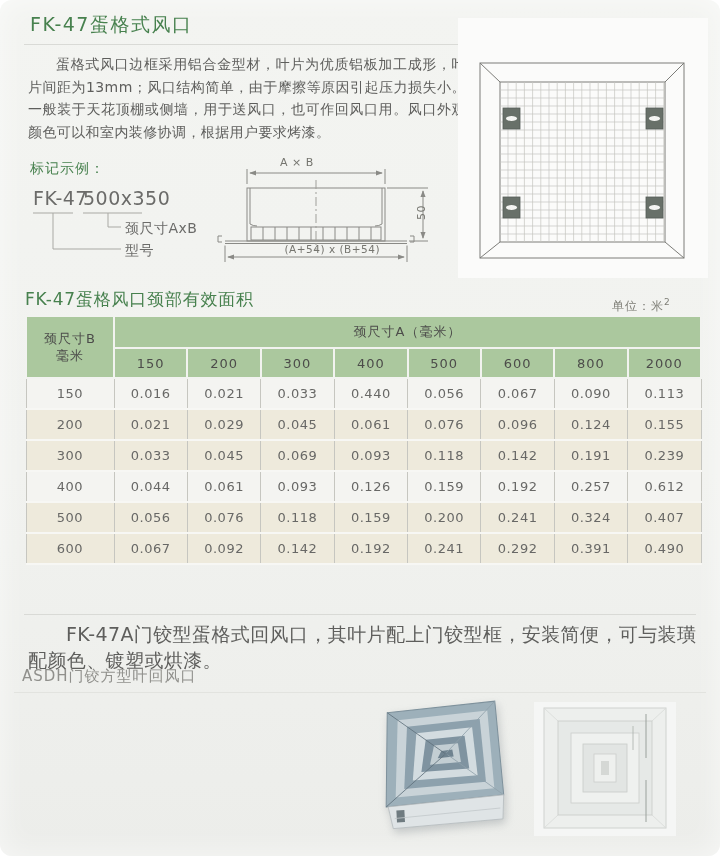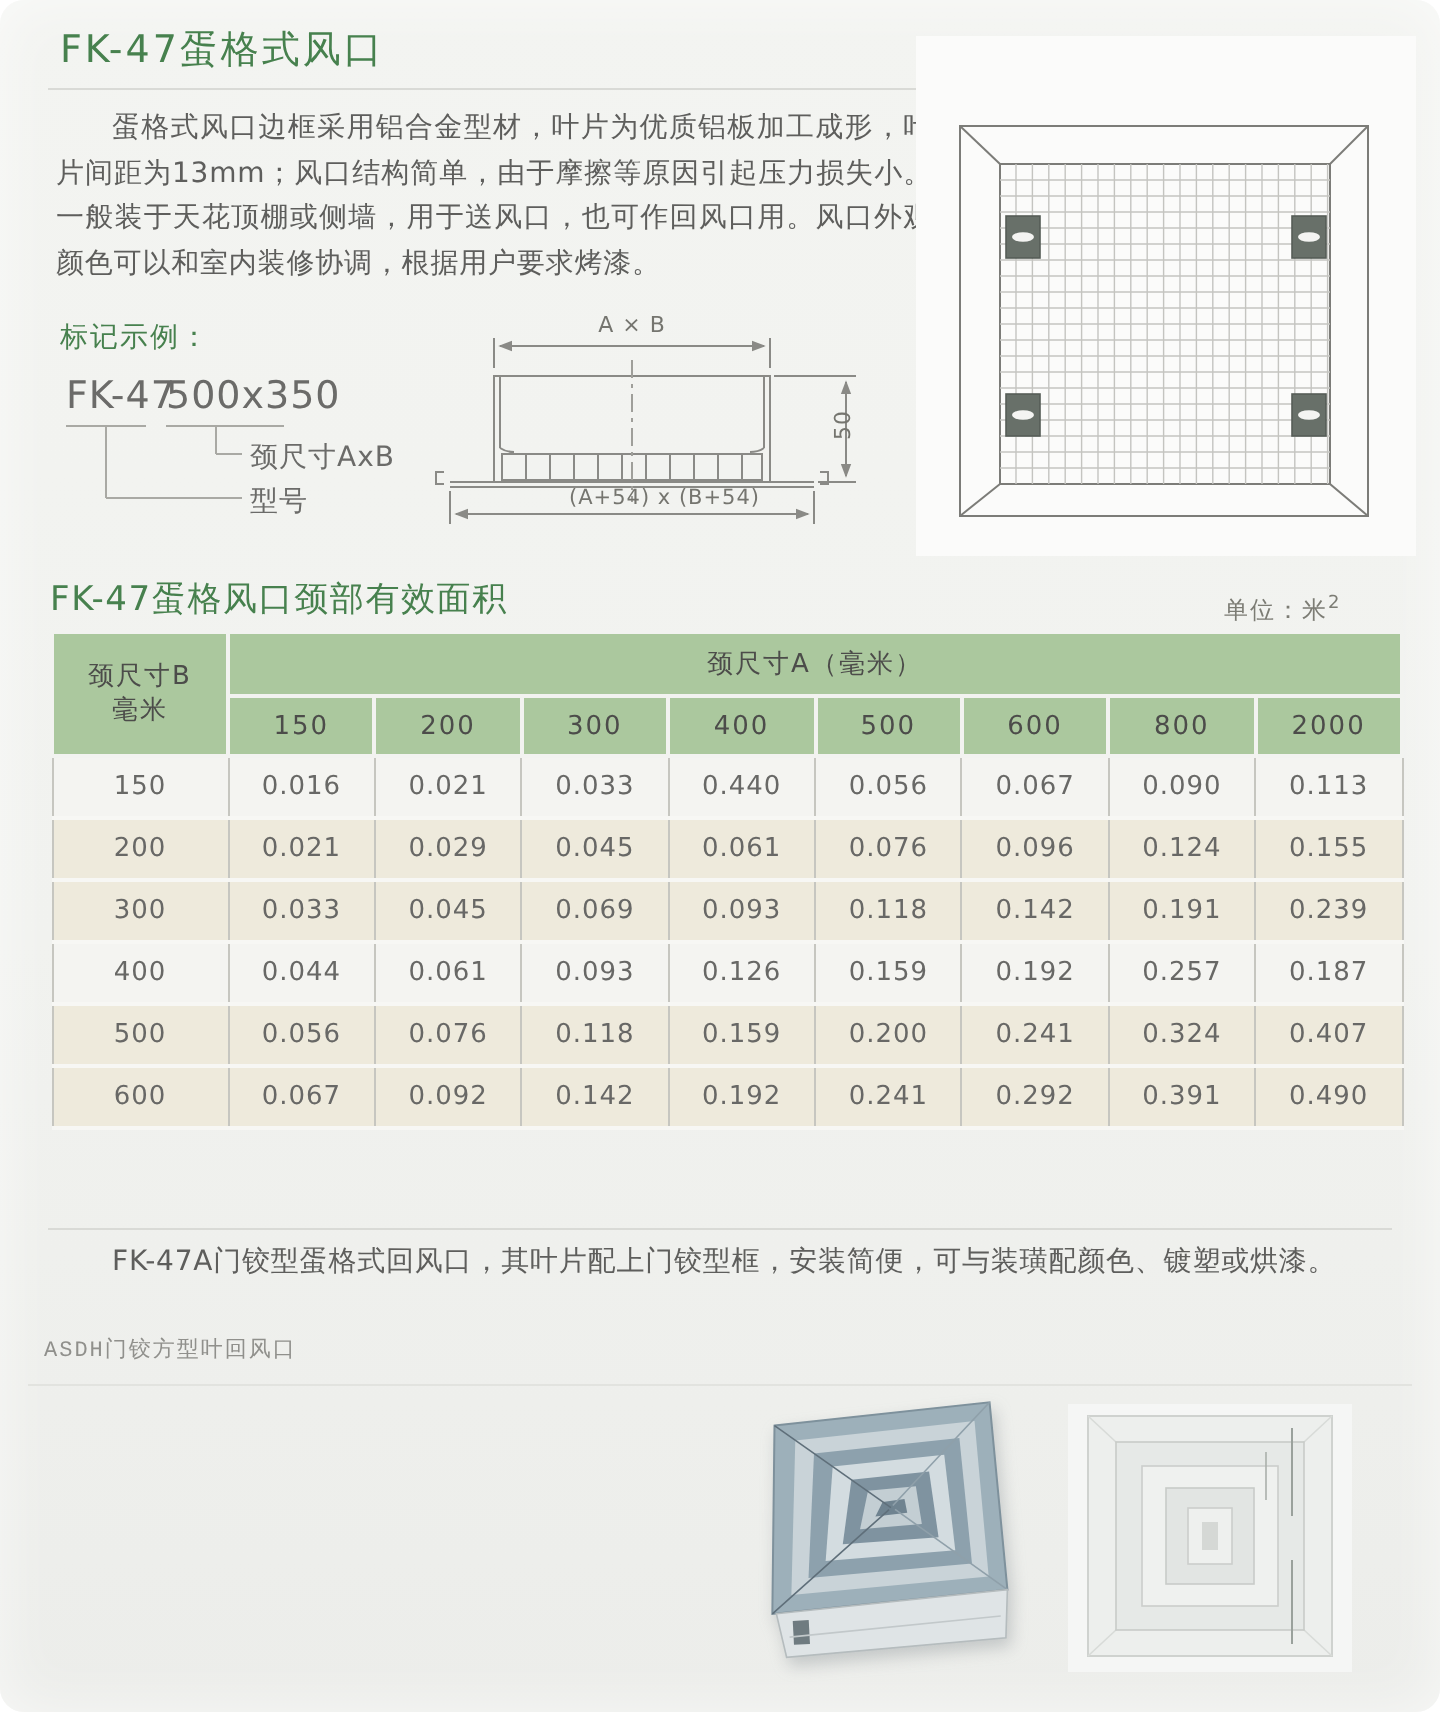--- a/index.html
+++ b/index.html
@@ -28,21 +28,21 @@
   #mark-diagram{left:20px;top:185px;width:215px;height:85px;}
   #mark-diagram span{position:absolute;color:#6b6b69;font-size:19px;letter-spacing:.5px;}
   #mk-model{left:13px;top:2px;}
   #mk-size{left:63px;top:2px;}
   .mk-callout{left:105px;font-size:14px !important;}
   #mk-callout-size{top:35px;}
   #mk-callout-model{top:57px;}
 
   #tech-drawing{left:210px;top:150px;width:255px;height:130px;}
   #tech-drawing span{position:absolute;font-size:11px;color:#75756f;letter-spacing:.5px;}
-  #dim-top{left:70px;top:6px;width:72px;text-align:center;}
+  #dim-top{left:70px;top:6px;width:72px;text-align:left;}
   #dim-right{left:204px;top:56px;transform:rotate(-90deg);}
   #dim-bottom{left:40px;top:93px;width:130px;text-align:right;font-size:10.5px !important;}
 
   #grille-card{left:458px;top:18px;width:250px;height:260px;background:#fbfbfa;}
   #grille-svg{position:absolute;left:21px;top:44px;}
 
   #tbl-title{left:25px;top:288px;font-size:17px;color:var(--green);letter-spacing:.8px;}
   #tbl-unit{left:612px;top:297px;font-size:12px;color:#7c7c74;letter-spacing:1px;}
   #tbl-unit sup{font-size:9px;}
   #area-table{position:absolute;left:25px;top:315px;width:677px;border-collapse:collapse;
@@ -55,23 +55,23 @@
   #area-table td{height:27px;text-align:center;color:#686866;letter-spacing:.5px;
     border-left:1px solid #c6c6c0;border-right:1px solid #c6c6c0;
     border-top:2px solid #f7f7f4;border-bottom:2px solid #f7f7f4;}
   #area-table{border:1px solid #c0c0ba;}
   tr.row-light td{background:var(--light);}
   tr.row-cream td{background:var(--cream);}
   #corner-cell div{line-height:17px;}
 
   #s2-title{left:25px;top:582px;font-size:19px;color:var(--green);letter-spacing:1.5px;}
   #rule2{left:24px;top:614px;width:672px;}
-  #s2-para{left:28px;top:622px;width:682px;font-size:14px;color:#5e5e5c;text-indent:2em;letter-spacing:.4px;}
-
-  #s3-title{left:22px;top:667px;font-size:11px;color:#90908c;letter-spacing:1px;font-family:Liberation Mono, monospace;}
+  #s2-para{left:28px;top:622px;width:682px;font-size:19px;color:#5e5e5c;text-indent:2em;letter-spacing:.4px;}
+
+  #s3-title{left:22px;top:667px;font-size:15px;color:#90908c;letter-spacing:1px;}
   #rule3{left:14px;top:692px;width:692px;background:#e2e3df;}
   #s3-para{left:22px;top:701px;width:358px;font-size:14px;line-height:29px;color:#5e5e5c;
     text-indent:2em;letter-spacing:.6px;text-align:justify;}
 
   .photo{position:absolute;}
   #photo-left{left:376px;top:694px;width:142px;height:150px;filter:drop-shadow(2px 4px 4px rgba(120,130,135,.35));}
   #photo-right{left:534px;top:702px;width:142px;height:134px;}
 </style>
 </head>
 <body>
@@ -282,21 +282,21 @@
         </tr>
         <tr class="row-light">
           <td>400</td>
           <td>0.044</td>
           <td>0.061</td>
           <td>0.093</td>
           <td>0.126</td>
           <td>0.159</td>
           <td>0.192</td>
           <td>0.257</td>
-          <td>0.187</td>
+          <td>0.612</td>
         </tr>
         <tr class="row-cream">
           <td>500</td>
           <td>0.056</td>
           <td>0.076</td>
           <td>0.118</td>
           <td>0.159</td>
           <td>0.200</td>
           <td>0.241</td>
           <td>0.324</td>

